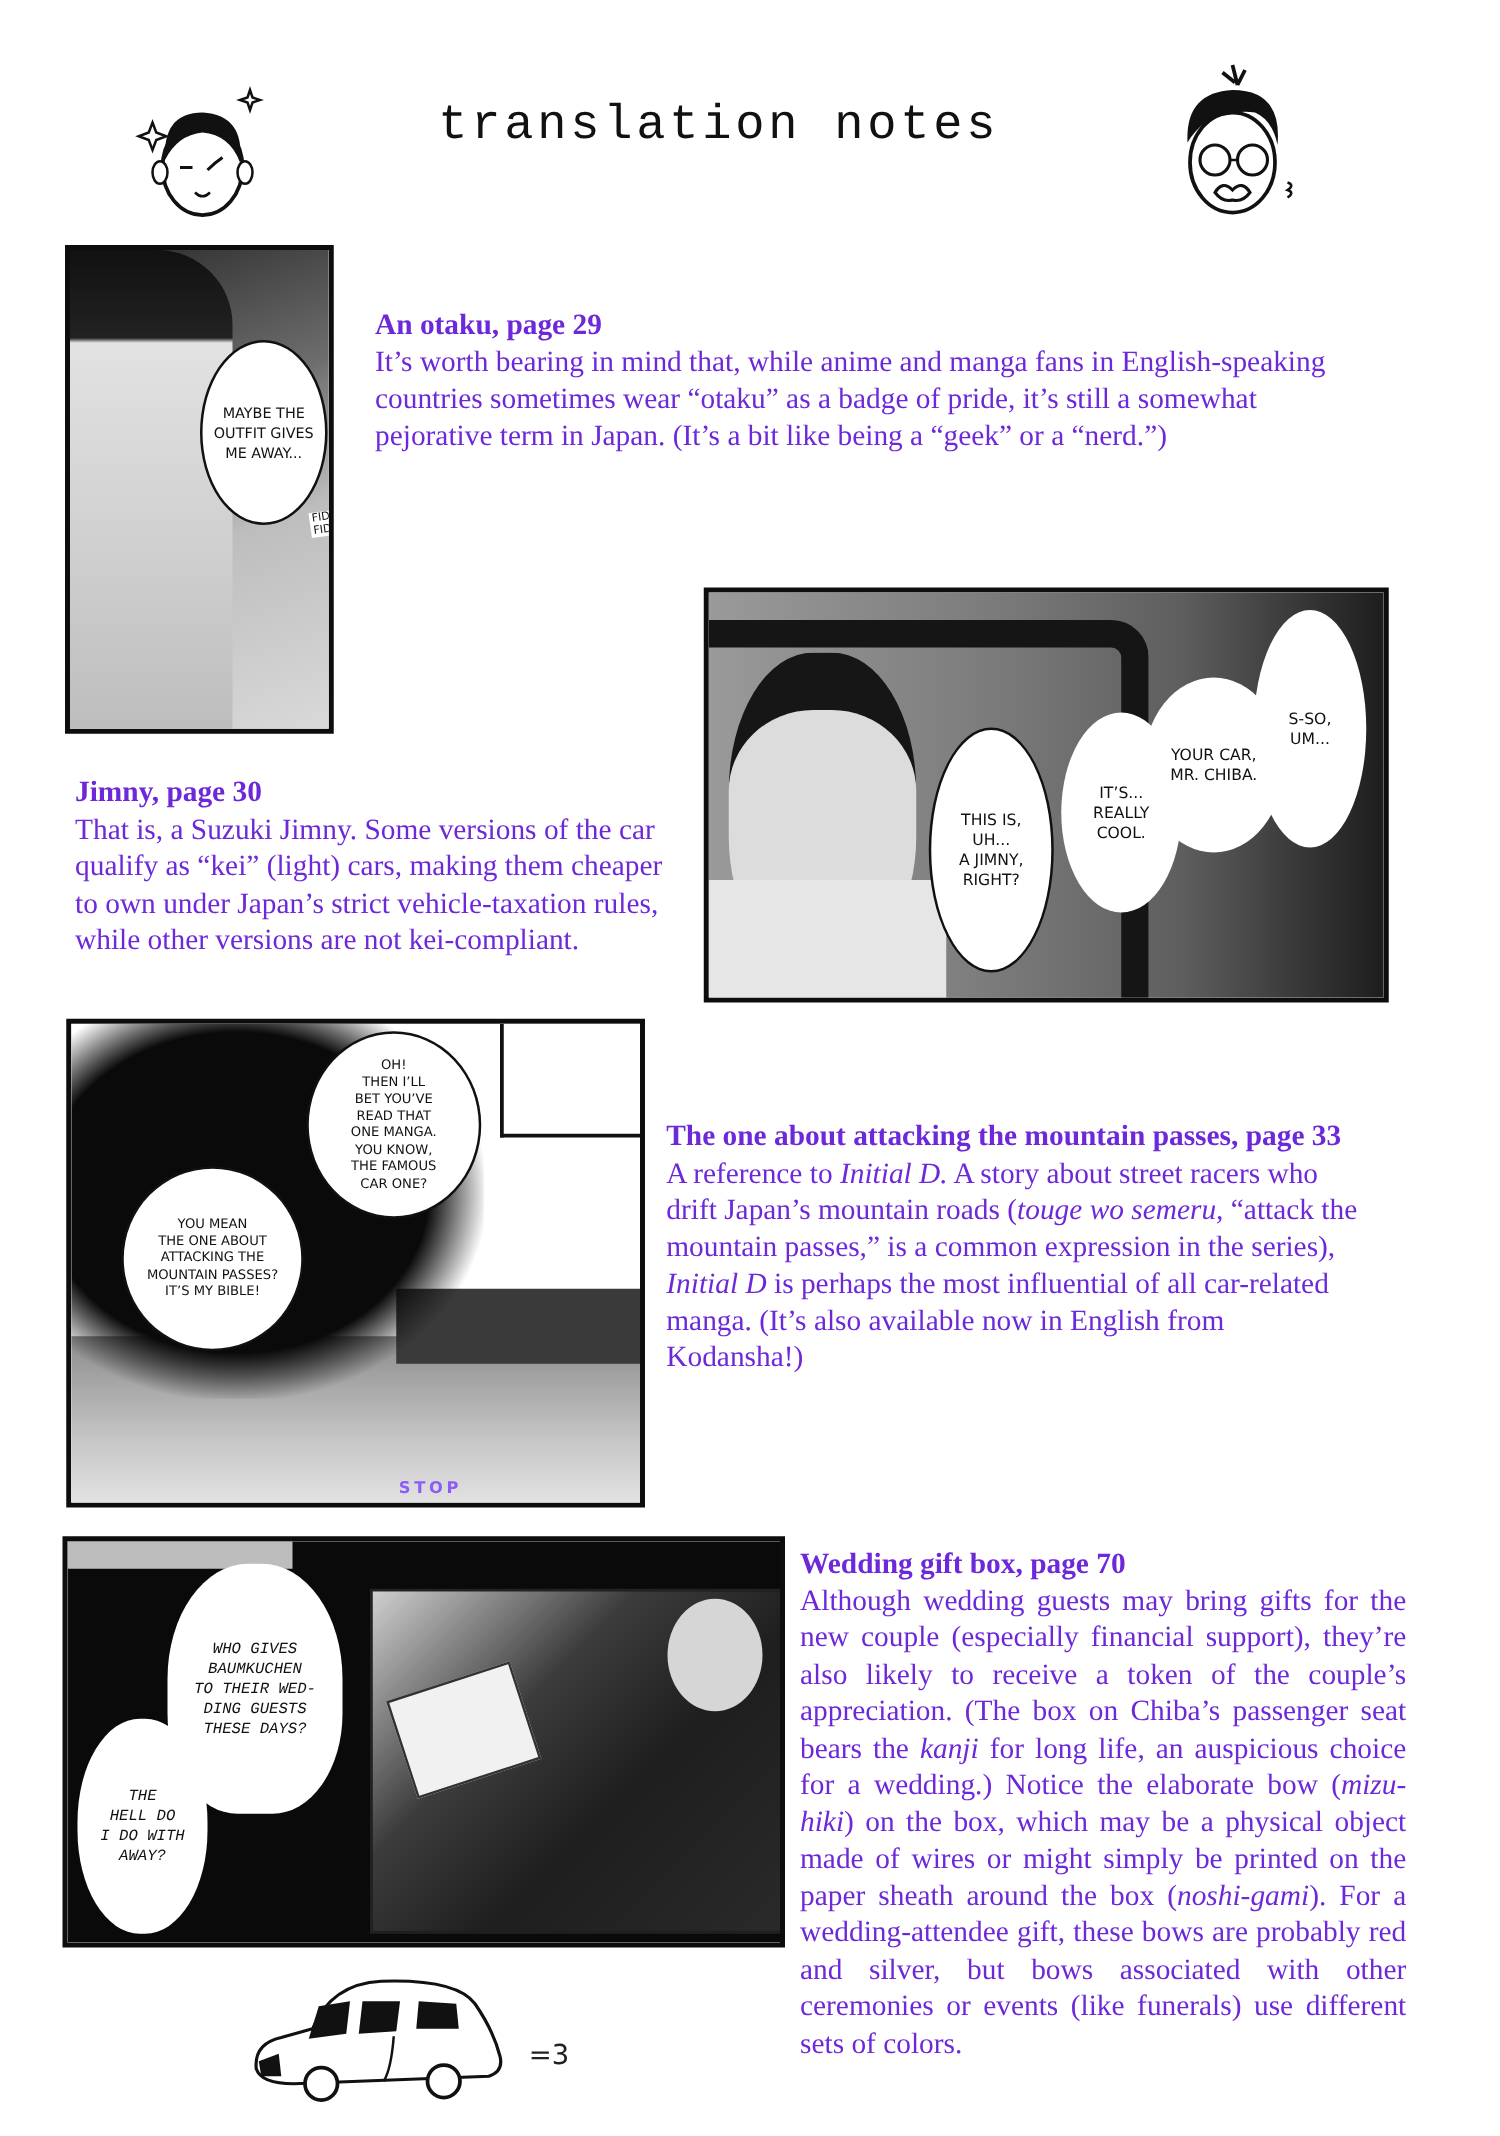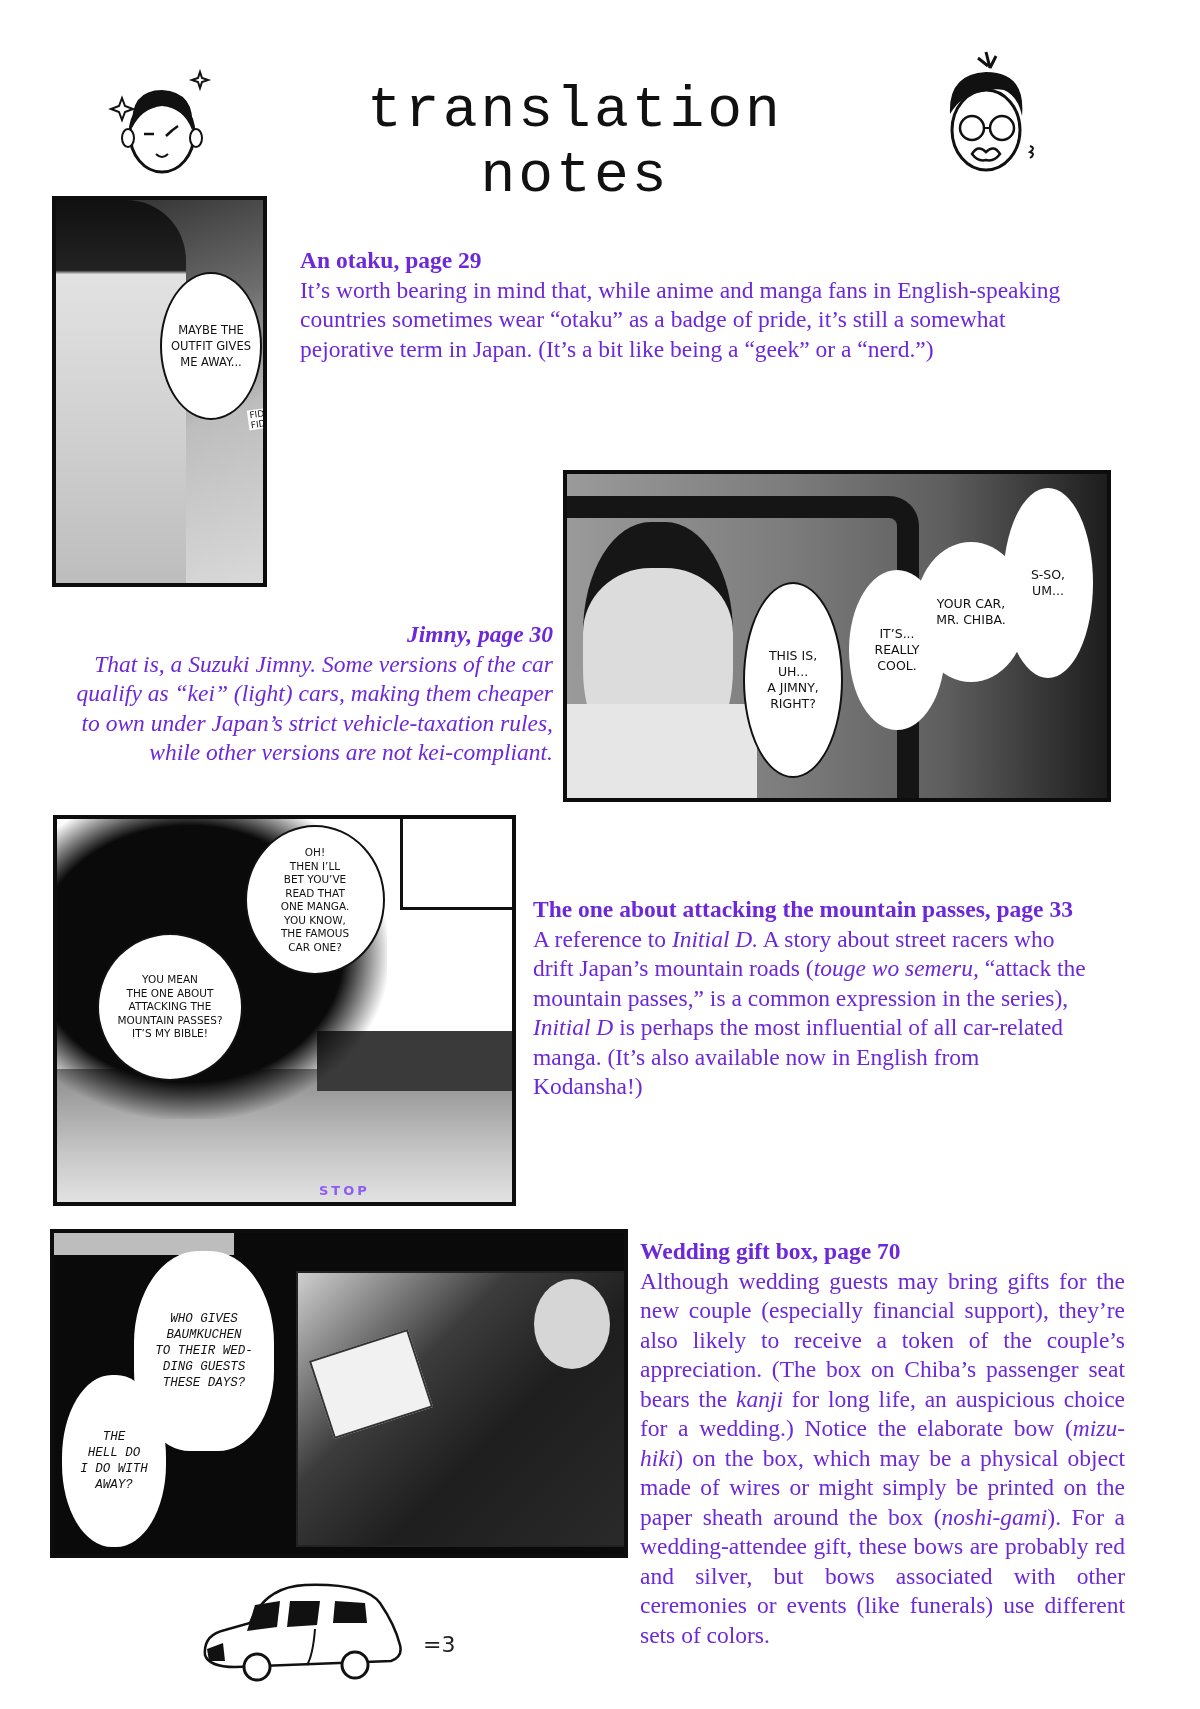--- a/index.html
+++ b/index.html
@@ -3,28 +3,28 @@
 <meta charset="utf-8">
 <style>
   html, body { margin: 0; padding: 0; background: #ffffff; }
   body { width: 1200px; height: 1709px; position: relative; overflow: hidden;
          font-family: "Liberation Serif", "DejaVu Serif", serif; color: #1a1a1a; }
   .abs { position: absolute; }
 
   
   .title { position: absolute; left: 270px; top: 78px; width: 610px; text-align: center;
            font-family: "Liberation Mono", "DejaVu Sans Mono", monospace;
-           font-size: 58px; letter-spacing: 3px; color: #111; font-weight: normal; }
+           font-size: 39px; letter-spacing: 3px; color: #111; font-weight: normal; }
   .face { position: absolute; }
 
   
   .note { position: absolute; font-size: 23.5px; line-height: 29.5px; color: #6d28d9; }
   .note h3 { margin: 0; font-size: 23.5px; font-weight: bold; line-height: 29.5px; }
   .note p { margin: 0; }
-  .note.right { text-align: right; font-style: italic; }
+  .note.right { text-align: left; }
   .note.justify p { text-align: justify; text-align-last: left; }
   .note i { font-style: italic; }
 
   
   .panel { position: absolute; border: 4px solid #0d0d0d; overflow: hidden; box-sizing: border-box; }
   .screen { position: absolute; inset: 0; }
   .bubble { position: absolute; background: #fff; border: 2px solid #111; border-radius: 50%;
             display: flex; align-items: center; justify-content: center; text-align: center;
             font-family: "DejaVu Sans", "Liberation Sans", sans-serif; font-size: 12.5px;
             line-height: 16px; color: #111; box-sizing: border-box; padding: 6px; white-space: pre-line; }

